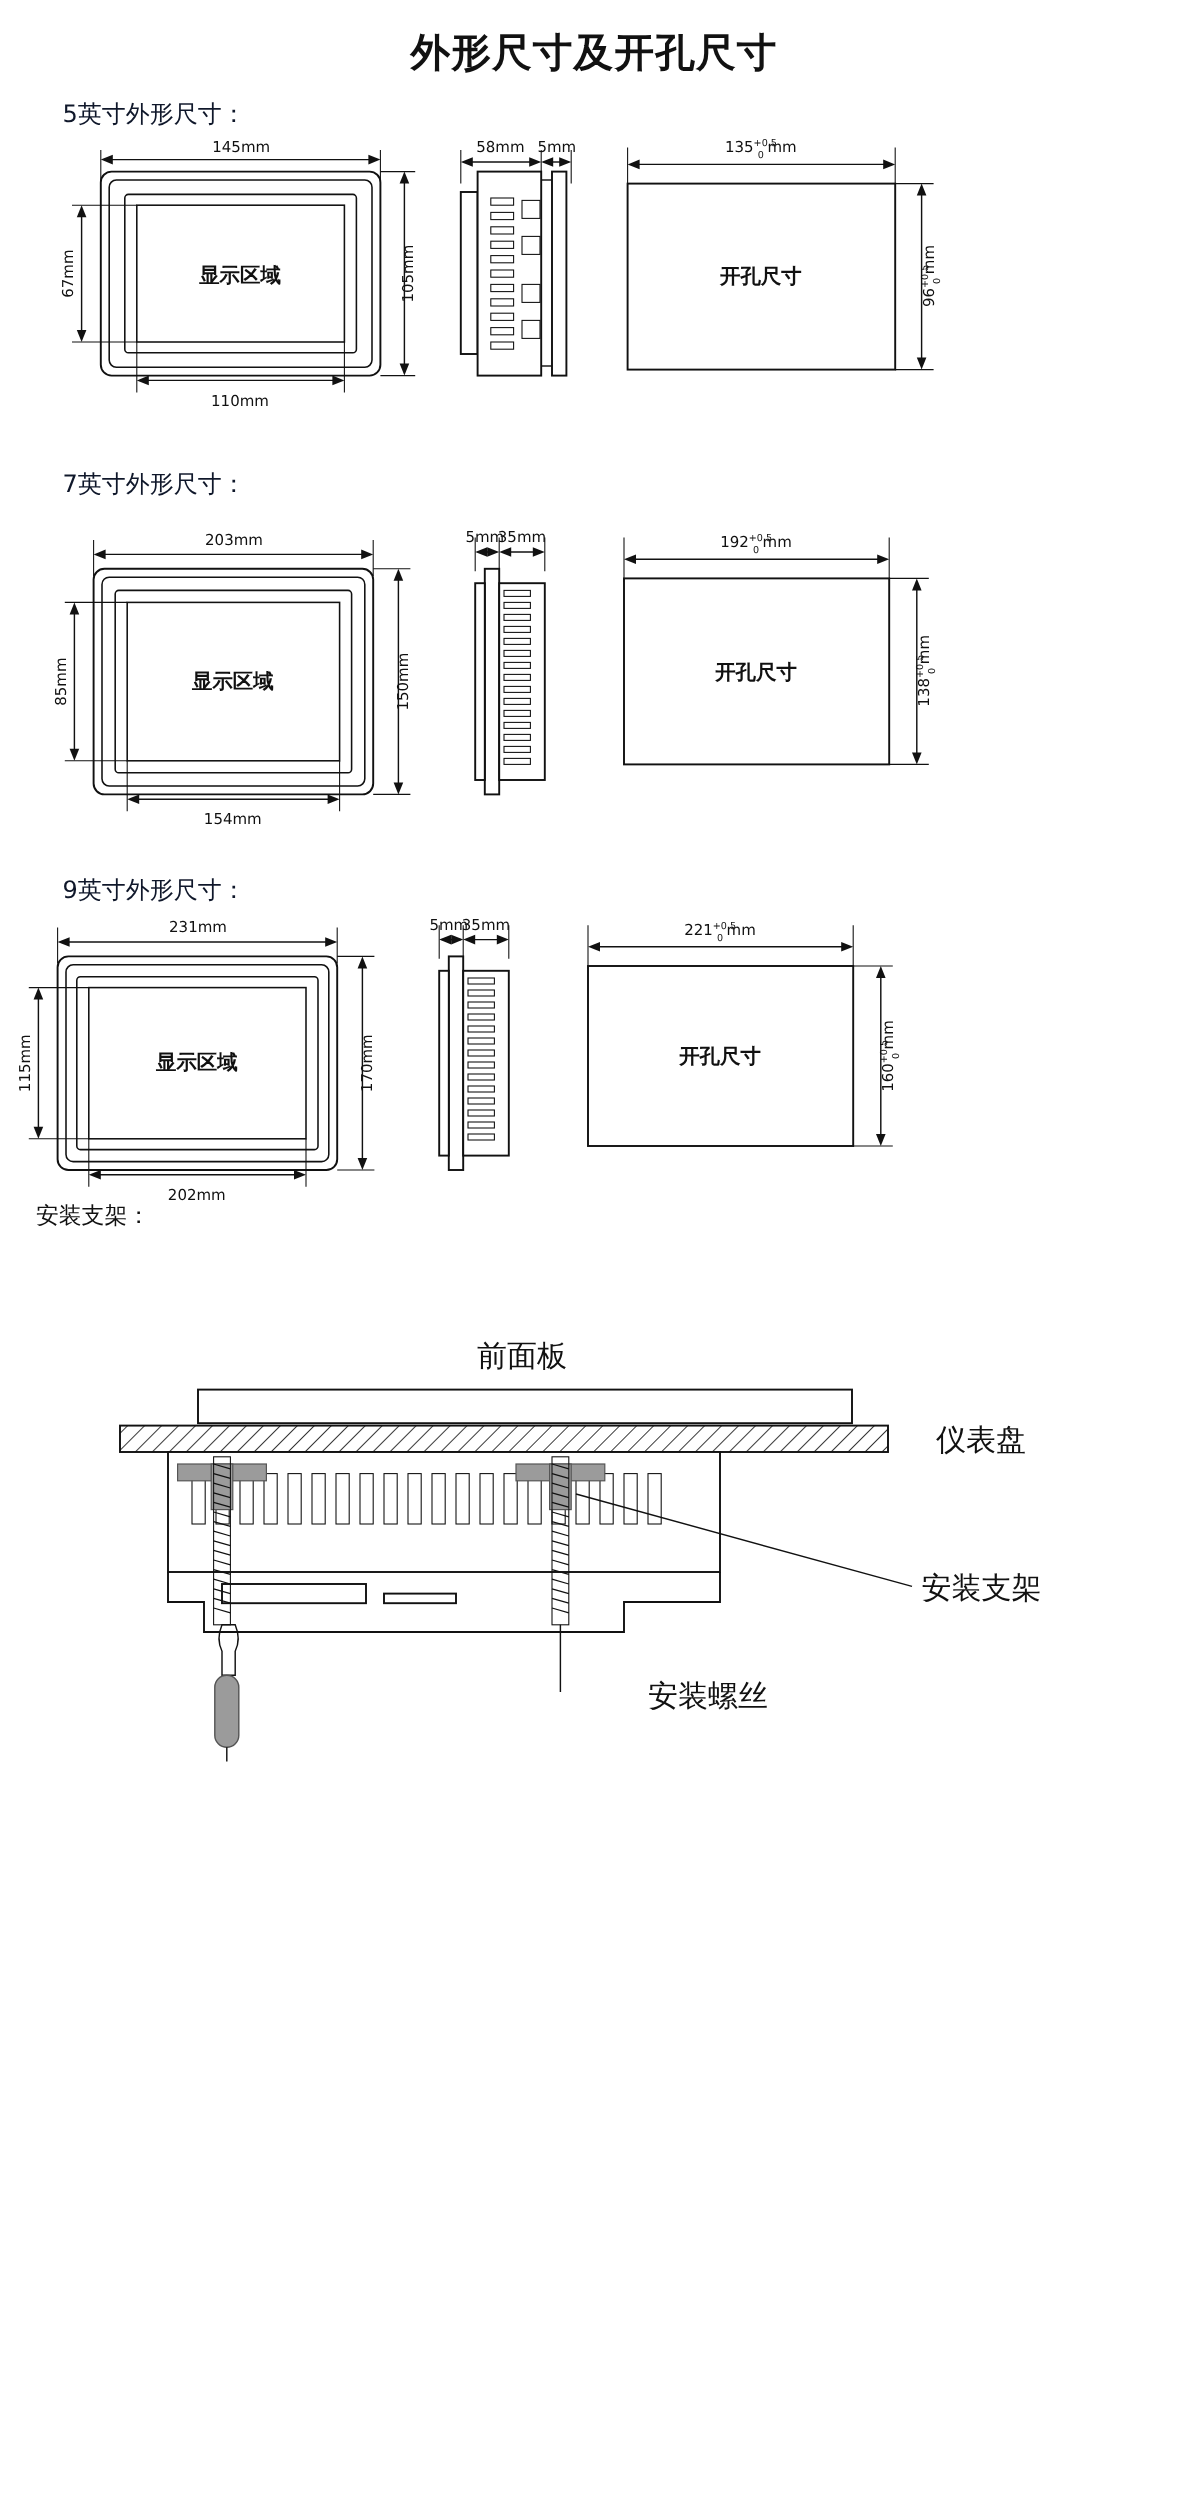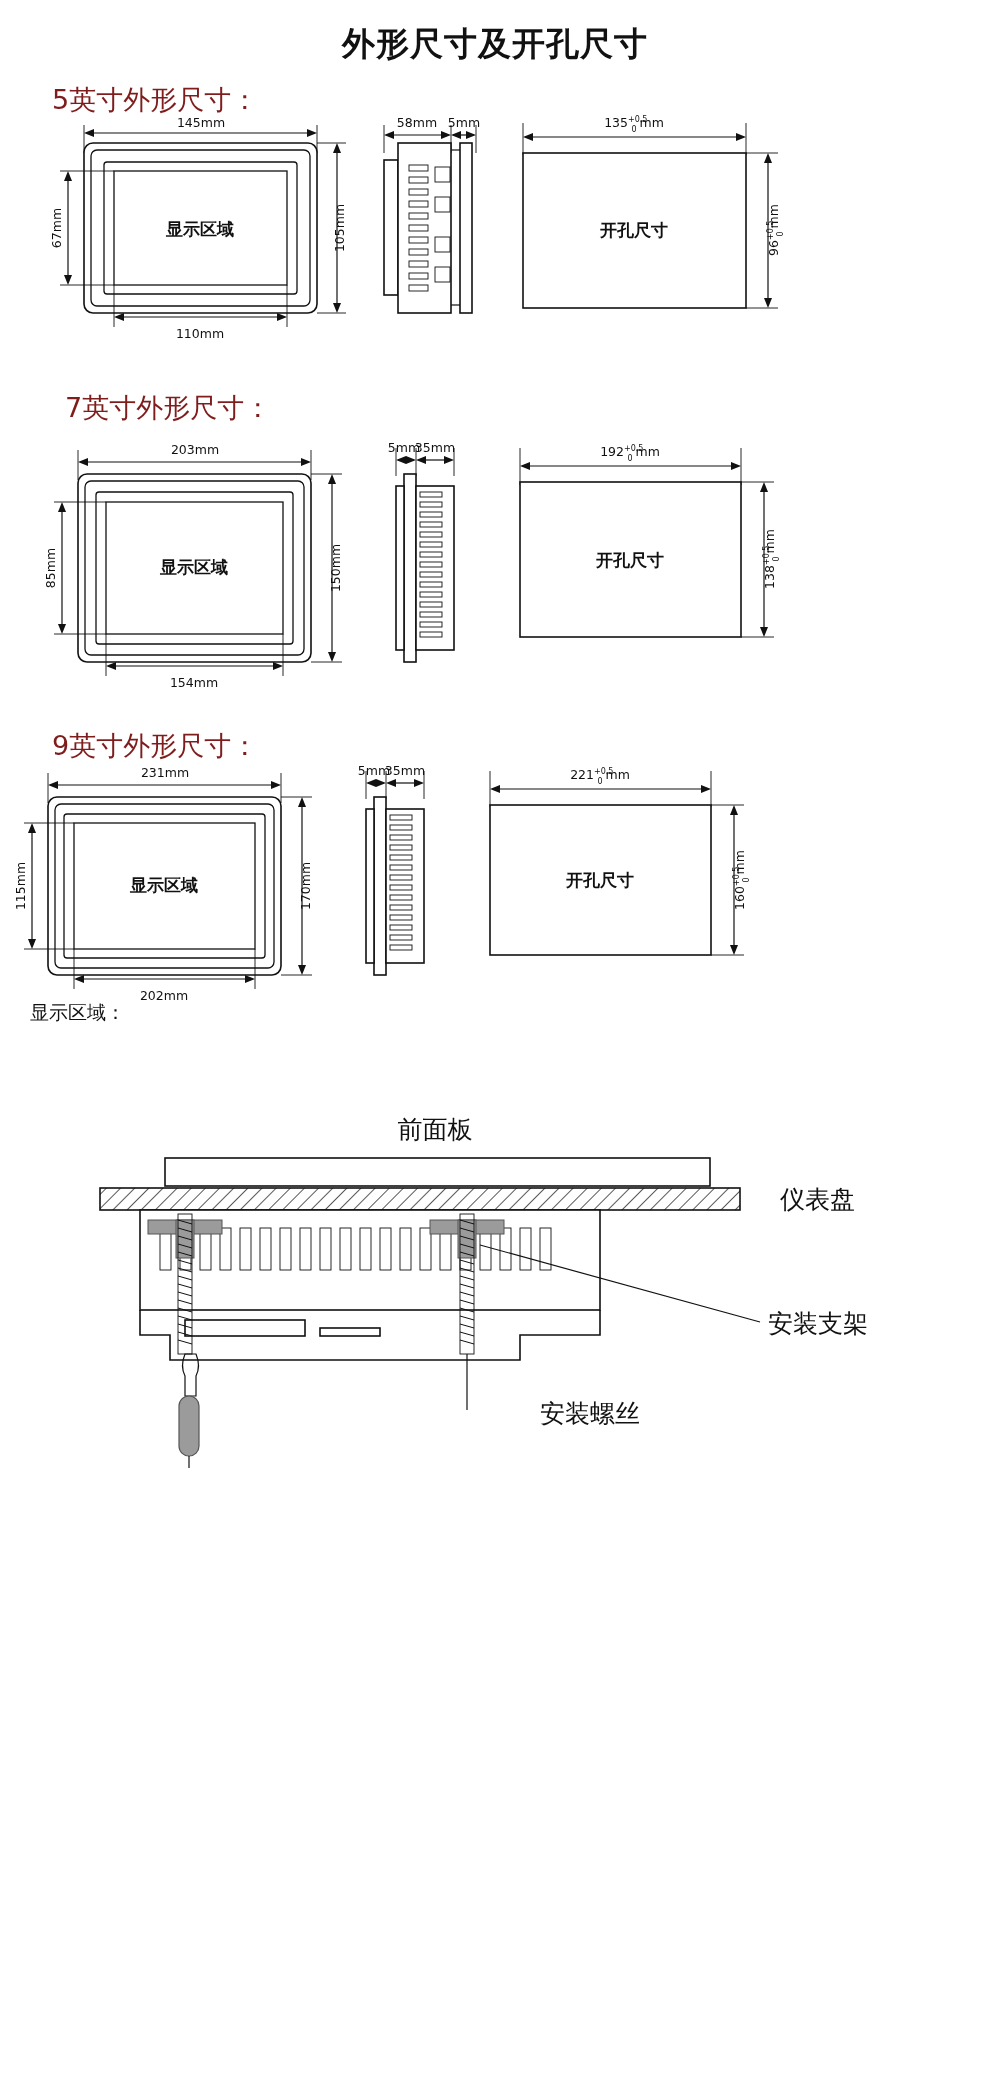--- a/index.html
+++ b/index.html
@@ -1,19 +1,19 @@
 <!DOCTYPE html>
 <html><head>
 <meta charset="utf-8">
 <style>
   html,body{margin:0;padding:0;background:#fff;}
   body{width:990px;height:2084px;position:relative;font-family:"Liberation Sans","DejaVu Sans",sans-serif;color:#111;}
   .page{position:relative;width:990px;height:1468px;overflow:hidden;}
   .title{position:absolute;left:0;right:0;top:22px;text-align:center;font-size:33px;font-weight:bold;font-family:"DejaVu Sans",sans-serif;letter-spacing:1px;}
-  .section-label{position:absolute;font-size:27px;font-family:"DejaVu Sans",sans-serif;color:#7f1d1d;}
+  .section-label{position:absolute;font-size:20px;font-family:"DejaVu Sans",sans-serif;color:#0f172a;}
   .blk{position:absolute;}
   svg{display:block;overflow:visible;}
   .dimtxt{font-size:12.5px;font-family:"DejaVu Sans",sans-serif;fill:#111;}
   .sup{font-size:8px;}
   .areatxt{font-size:17px;font-weight:bold;font-family:"DejaVu Sans",sans-serif;fill:#111;}
   .ln{stroke:#111;stroke-width:1.2;fill:none;}
   .ln2{stroke:#111;stroke-width:1.6;fill:none;}
   .thin{stroke:#111;stroke-width:0.9;fill:none;}
   .fillw{fill:#fff;stroke:#111;stroke-width:1.6;}
   .fillnone{fill:none;stroke:#111;stroke-width:1.3;}
@@ -117,21 +117,21 @@
       <line class="thin" x1="710" y1="203" x2="742" y2="203"></line>
       <line class="ln" x1="732" y1="52" x2="732" y2="199"></line>
       <polygon points="732,48 728,58 736,58" fill="#111"></polygon>
       <polygon points="732,203 728,193 736,193" fill="#111"></polygon>
       <text class="dimtxt" x="742" y="125" text-anchor="middle" transform="rotate(-90 742 125)">
         <tspan>96</tspan><tspan class="sup" dy="-5">+0.5</tspan><tspan class="sup" dy="10" dx="-16">0</tspan><tspan dy="-5" dx="3">mm</tspan>
       </text>
     </svg>
   </div>
 
-  <div class="section-label" style="left:65px;top:390px;">7英寸外形尺寸：</div>
+  <div class="section-label" style="left:52px;top:390px;">7英寸外形尺寸：</div>
 
   <div class="blk" style="left:0px;top:430px;padding-left:30px;">
     <svg width="990" height="260" viewBox="0 0 990 260">
       <line class="thin" x1="48" y1="20" x2="48" y2="50"></line>
       <line class="thin" x1="281" y1="20" x2="281" y2="50"></line>
       <line class="ln" x1="52" y1="32" x2="277" y2="32"></line>
       <polygon points="48,32 58,28 58,36" fill="#111"></polygon>
       <polygon points="281,32 271,28 271,36" fill="#111"></polygon>
       <text class="dimtxt" x="165" y="24" text-anchor="middle">203mm</text>
 
@@ -304,21 +304,21 @@
       <line class="thin" x1="711" y1="200" x2="744" y2="200"></line>
       <line class="ln" x1="734" y1="54" x2="734" y2="196"></line>
       <polygon points="734,50 730,60 738,60" fill="#111"></polygon>
       <polygon points="734,200 730,190 738,190" fill="#111"></polygon>
       <text class="dimtxt" x="744" y="125" text-anchor="middle" transform="rotate(-90 744 125)">
         <tspan>160</tspan><tspan class="sup" dy="-5">+0.5</tspan><tspan class="sup" dy="10" dx="-16">0</tspan><tspan dy="-5" dx="3">mm</tspan>
       </text>
     </svg>
   </div>
 
-  <div class="install-head">显示区域：</div>
+  <div class="install-head">安装支架：</div>
 
   <div class="blk" style="left:0px;top:1110px;">
     <svg width="990" height="460" viewBox="0 0 990 460">
 
       <text class="bigtxt" x="435" y="28" text-anchor="middle">前面板</text>
 
       <rect class="fillw" x="165" y="48" width="545" height="28"></rect>
 
       <defs>
         <pattern id="hatch" width="10" height="10" patternUnits="userSpaceOnUse" patternTransform="rotate(45)">

